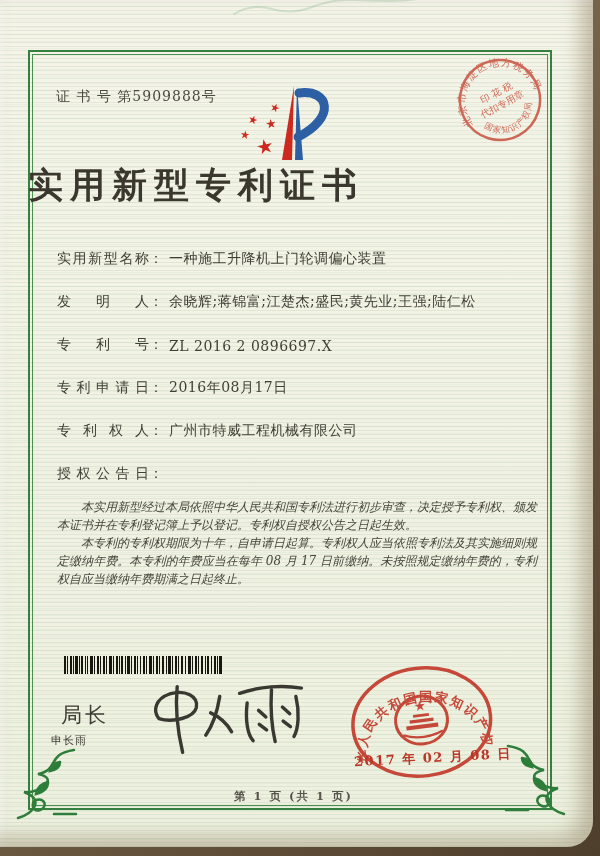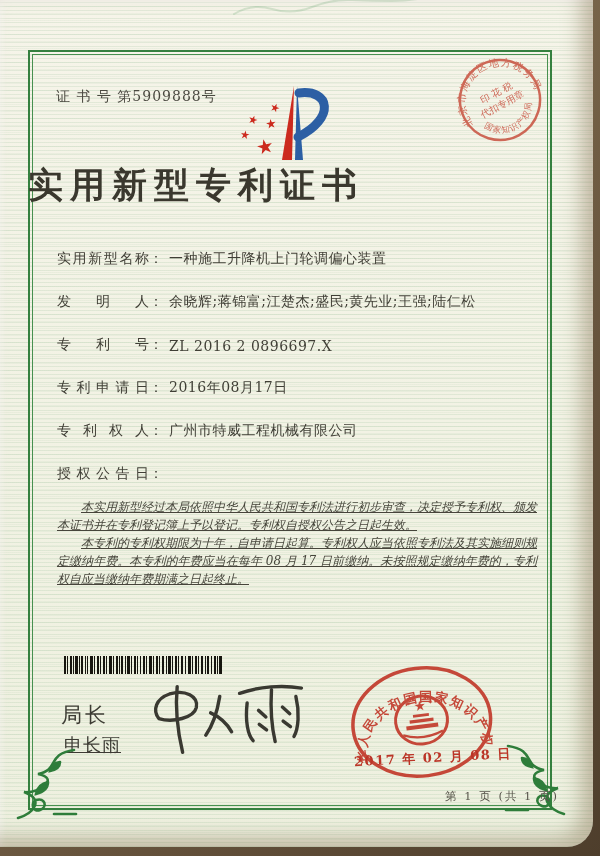--- a/index.html
+++ b/index.html
@@ -21,34 +21,34 @@
   .title{position:absolute;left:28px;width:531px;top:162px;
          font-size:35px;font-weight:bold;color:#3a382e;letter-spacing:7px;}
   .fields{position:absolute;left:57px;top:250px;width:480px;}
   .field-row{display:flex;align-items:flex-end;height:18px;margin-bottom:25px;
              font-size:14px;color:#403f36;}
   .field-label{display:inline-block;width:92px;text-align:justify;text-align-last:justify;}
   .field-colon{margin-right:6px;}
   .field-value{letter-spacing:.5px;white-space:nowrap;}
   .paras{position:absolute;left:57px;top:498px;width:480px;font-size:12px;line-height:18px;
          color:#46453b;text-align:justify;font-style:italic;}
-  .paras p{margin:0;text-indent:2em;text-decoration:underline;}
+  .paras p{margin:0;text-indent:2em;}
   .barcode{position:absolute;left:64px;top:656px;}
   .director-title{position:absolute;left:61px;top:701px;font-size:21px;color:#3c3b33;letter-spacing:3px;}
-  .director-name{position:absolute;left:64px;top:733px;font-size:18px;color:#3c3b33;letter-spacing:1px;text-decoration:underline;}
+  .director-name{position:absolute;left:51px;top:733px;font-size:11px;color:#3c3b33;letter-spacing:1px;}
   .signature{position:absolute;left:145px;top:680px;transform:rotate(-3deg);}
   .tax-seal{position:absolute;left:444px;top:42px;opacity:.82;}
   .office-seal{position:absolute;left:340px;top:658px;opacity:.92;}
   .seal-date{position:absolute;left:354px;top:749px;font-size:13px;color:#bb3527;
              letter-spacing:1.5px;transform:rotate(-3deg);font-weight:bold;white-space:nowrap;}
   .flourish{position:absolute;}
   .flourish.bl{left:14px;top:744px;}
   .flourish.br{left:504px;top:740px;transform:scaleX(-1);}
-  .footer{position:absolute;left:28px;width:531px;top:789px;text-align:right;
-          font-size:11.5px;color:#57554b;letter-spacing:2px;}
+  .footer{position:absolute;left:28px;width:531px;top:789px;text-align:center;
+          font-size:11.5px;color:#57554b;letter-spacing:2px;font-weight:bold;}
   .top-squiggle{position:absolute;left:230px;top:0px;opacity:.5;}
   svg{display:block;}
 </style>
 </head>
 <body>
 
 <div class="scan">
   <div class="paper">
 
     <svg class="top-squiggle" width="230" height="20" viewBox="0 0 230 20">

